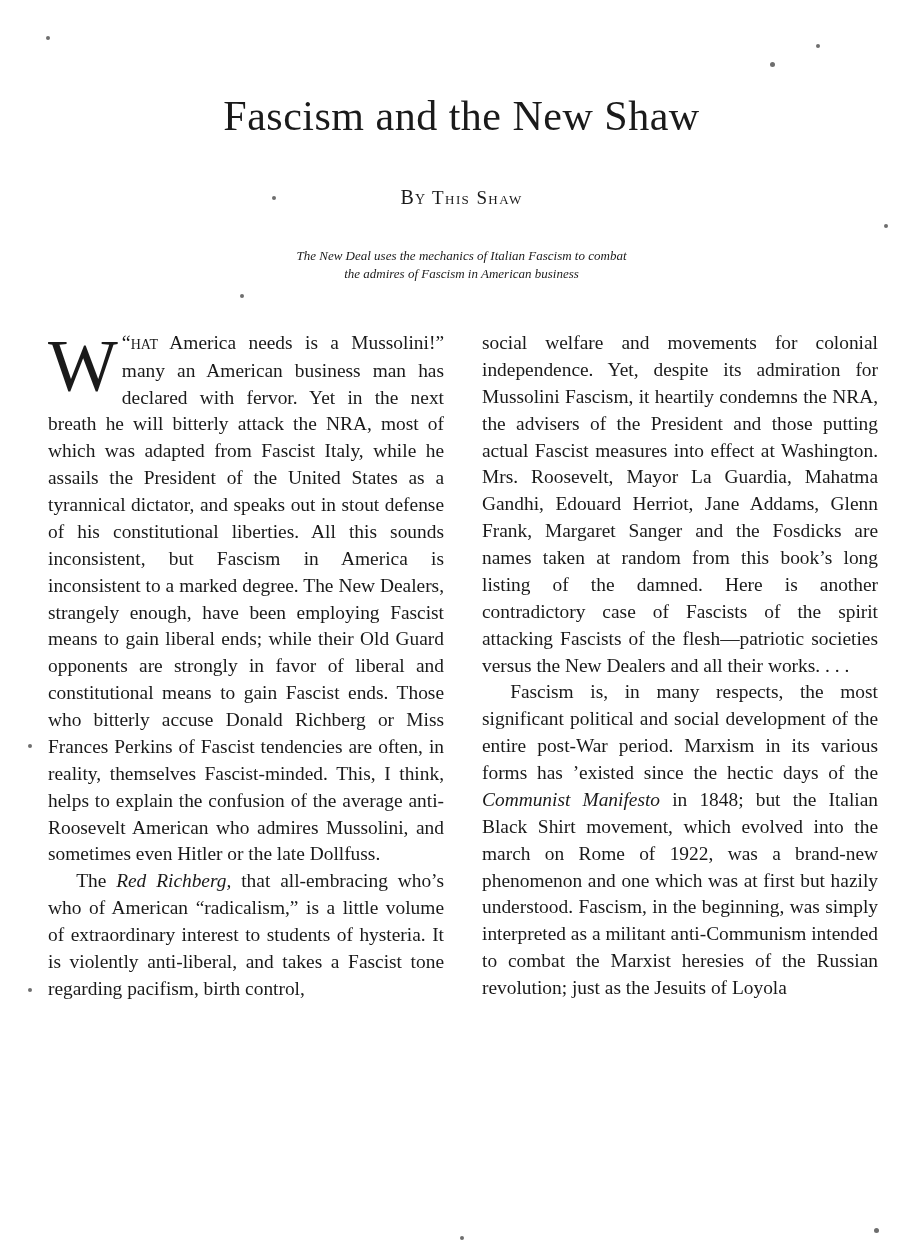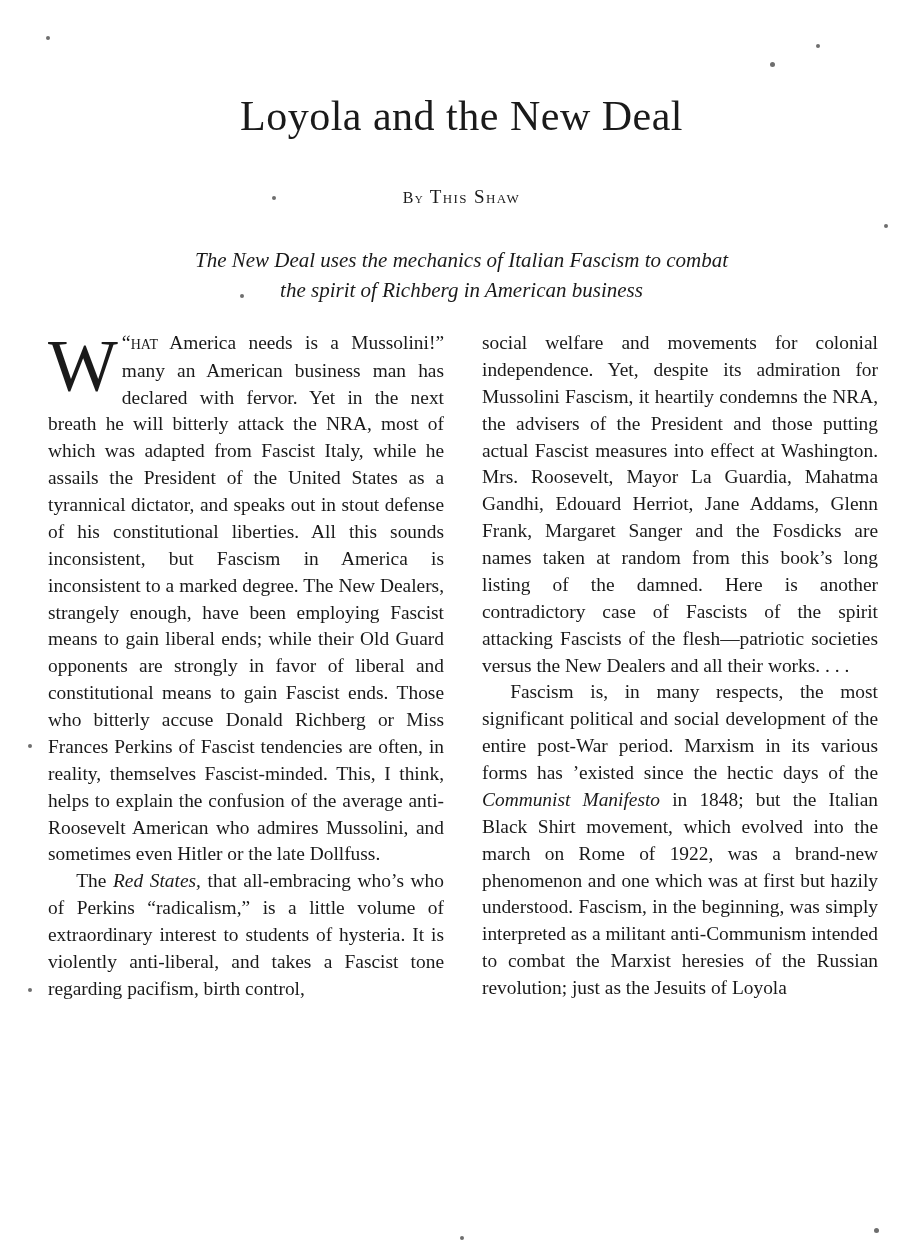--- a/index.html
+++ b/index.html
@@ -33,29 +33,29 @@
   }
   .byline {
     text-align: center;
     margin-top: 46px;
     font-size: 19px;
     letter-spacing: 1.4px;
     font-variant: small-caps;
     font-family: "Liberation Serif", serif;
   }
   .byline .by {
-    font-size: 16px;
+    font-size: 20px;
     letter-spacing: 1.2px;
   }
   .subtitle {
     text-align: center;
     margin: 38px auto 0 auto;
     width: 700px;
     font-style: italic;
-    font-size: 21px;
+    font-size: 13px;
     line-height: 1.42;
     font-family: "Liberation Serif", serif;
   }
   .columns {
     position: absolute;
     left: 48px;
     top: 330px;
     width: 830px;
     display: flex;
     gap: 38px;
@@ -109,37 +109,37 @@
   <div class="speck" style="left:770px; top:62px; width:5px; height:5px;"></div>
   <div class="speck" style="left:816px; top:44px; width:4px; height:4px;"></div>
   <div class="speck" style="left:272px; top:196px; width:4px; height:4px;"></div>
   <div class="speck" style="left:884px; top:224px; width:4px; height:4px;"></div>
   <div class="speck" style="left:240px; top:294px; width:4px; height:4px;"></div>
   <div class="speck" style="left:28px; top:744px; width:4px; height:4px;"></div>
   <div class="speck" style="left:28px; top:988px; width:4px; height:4px;"></div>
   <div class="speck" style="left:874px; top:1228px; width:5px; height:5px;"></div>
   <div class="speck" style="left:460px; top:1236px; width:4px; height:4px;"></div>
 
-  <h1 class="title">Loyola and the New Deal</h1>
+  <h1 class="title">Fascism and the New Shaw</h1>
 
   <div class="byline">
     <span class="by sc">By</span>
     <span class="sc">This Shaw</span>
   </div>
 
   <div class="subtitle">
     <div>The New Deal uses the mechanics of Italian Fascism to combat</div>
-    <div>the spirit of Richberg in American business</div>
+    <div>the admires of Fascism in American business</div>
   </div>
 
   <div class="columns">
 
     <div class="col">
       <p class="first dropcap-para"><span class="openquote">“</span><span class="dropcap">W</span><span class="sc">hat</span><span> America needs is a Mussolini!” many an American business man has declared with fervor. Yet in the next breath he will bitterly attack the NRA, most of which was adapted from Fascist Italy, while he assails the President of the United States as a tyrannical dictator, and speaks out in stout defense of his constitutional liberties. All this sounds inconsistent, but Fascism in America is inconsistent to a marked degree. The New Dealers, strangely enough, have been employing Fascist means to gain liberal ends; while their Old Guard opponents are strongly in favor of liberal and constitutional means to gain Fascist ends. Those who bitterly accuse Donald Richberg or Miss Frances Perkins of Fascist tendencies are often, in reality, themselves Fascist-minded. This, I think, helps to explain the confusion of the average anti-Roosevelt American who admires Mussolini, and sometimes even Hitler or the late Dollfuss.</span></p>
-      <p><span>The </span><em>Red States,</em><span> that all-embracing who’s who of Perkins “radicalism,” is a little volume of extraordinary interest to students of hysteria. It is violently anti-liberal, and takes a Fascist tone regarding pacifism, birth control,</span></p>
+      <p><span>The </span><em>Red Richberg,</em><span> that all-embracing who’s who of American “radicalism,” is a little volume of extraordinary interest to students of hysteria. It is violently anti-liberal, and takes a Fascist tone regarding pacifism, birth control,</span></p>
     </div>
 
     <div class="col">
       <p class="first">social welfare and movements for colonial independence. Yet, despite its admiration for Mussolini Fascism, it heartily condemns the NRA, the advisers of the President and those putting actual Fascist measures into effect at Washington. Mrs. Roosevelt, Mayor La Guardia, Mahatma Gandhi, Edouard Herriot, Jane Addams, Glenn Frank, Margaret Sanger and the Fosdicks are names taken at random from this book’s long listing of the damned. Here is another contradictory case of Fascists of the spirit attacking Fascists of the flesh—patriotic societies versus the New Dealers and all their works. . . .</p>
       <p><span>Fascism is, in many respects, the most significant political and social development of the entire post-War period. Marxism in its various forms has ’existed since the hectic days of the </span><em>Communist Manifesto</em><span> in 1848; but the Italian Black Shirt movement, which evolved into the march on Rome of 1922, was a brand-new phenomenon and one which was at first but hazily understood. Fascism, in the beginning, was simply interpreted as a militant anti-Communism intended to combat the Marxist heresies of the Russian revolution; just as the Jesuits of Loyola</span></p>
     </div>
 
   </div>
 </div>
 

